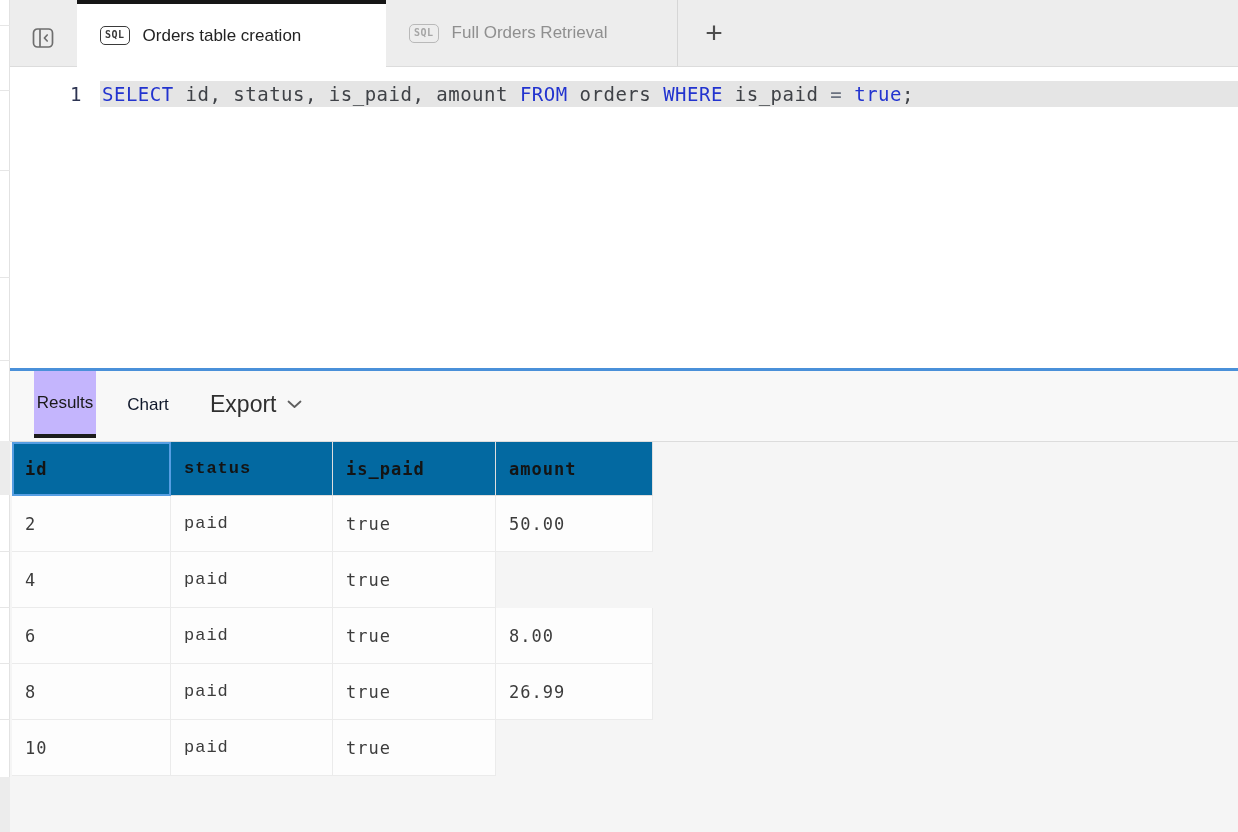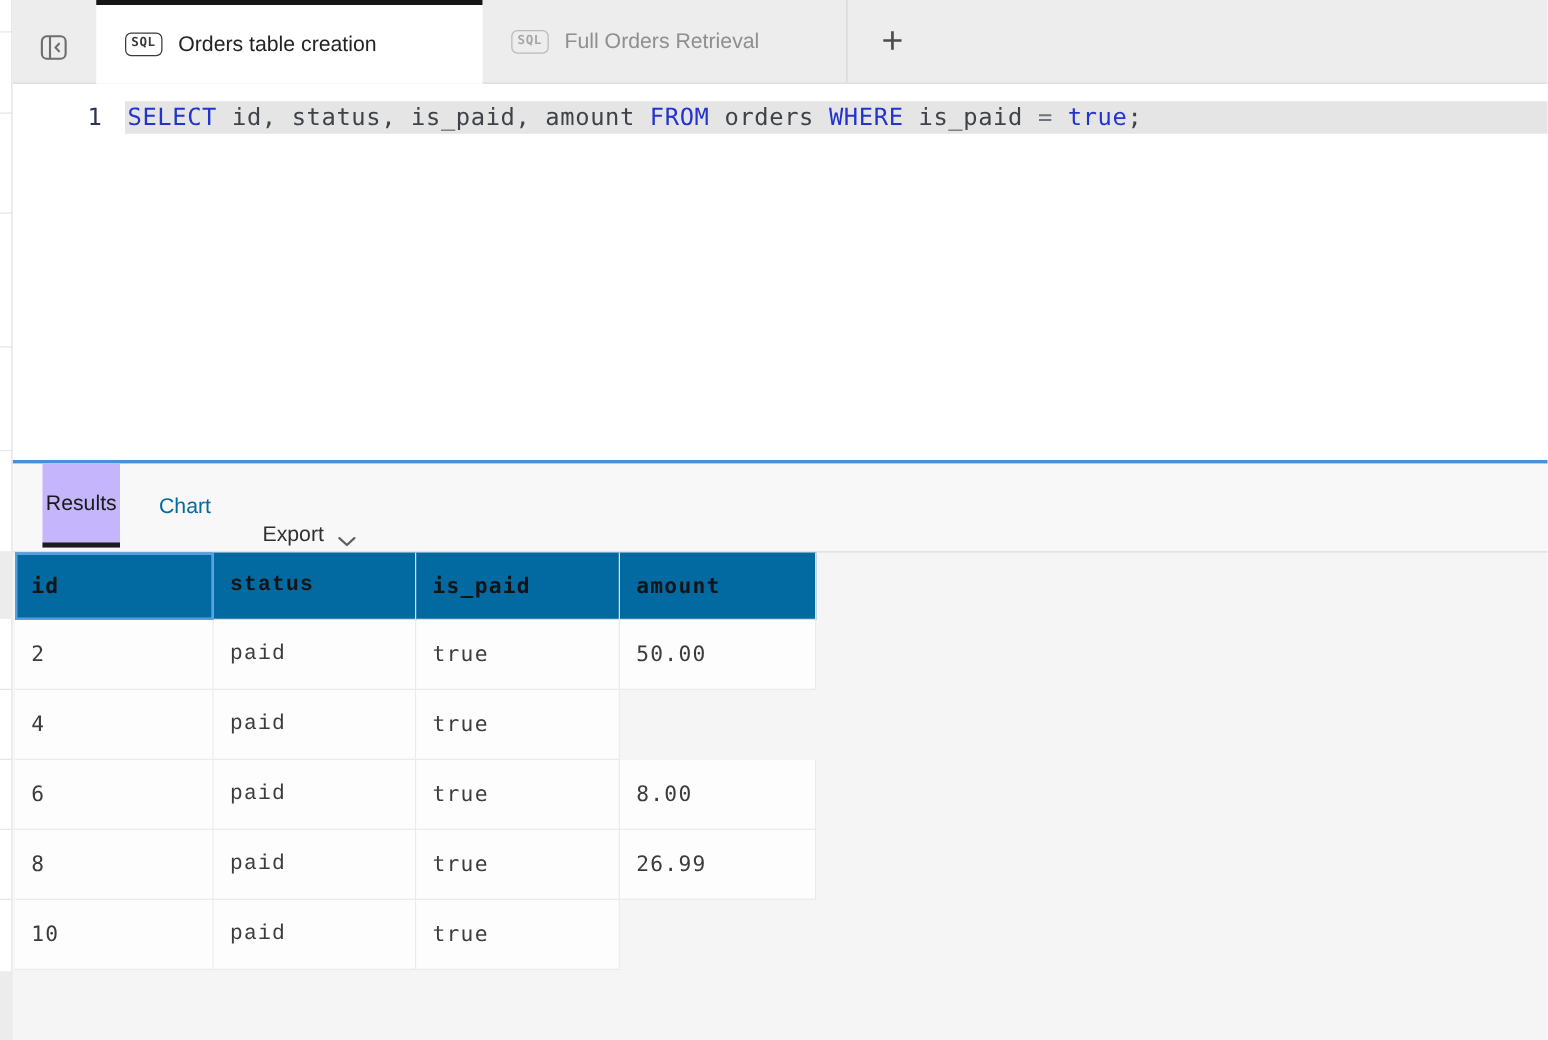--- a/index.html
+++ b/index.html
@@ -47,23 +47,23 @@
   
   #splitter { left:10px; top:368px; width:1228px; height:3px; background:#4a90d9; }
 
   
   #results { left:10px; top:371px; width:1228px; height:461px; background:#f8f8f8; }
   #results-bar { position:absolute; left:0; top:0; width:1228px; height:70px; background:#f8f8f8; }
   .rtab { position:absolute; top:0; height:67px; display:flex; align-items:center;
           justify-content:center; font-size:17px; cursor:pointer; }
   #rtab-results { left:24px; width:62px; background:#c4b5fd;
                   border-bottom:4px solid #1c1c1c; color:#1a1a1a; }
-  #rtab-chart { left:108px; width:60px; color:#0369a1; }
+  #rtab-chart { left:108px; width:60px; color:#0f172a; }
   #export-btn { position:absolute; left:200px; top:0; height:67px; display:flex;
-                align-items:flex-end; gap:11px; font-size:17px; color:#303030; cursor:pointer; }
+                align-items:center; gap:11px; font-size:23px; color:#303030; cursor:pointer; }
 
   #results-body { position:absolute; left:0; top:70px; width:1228px; height:391px;
                   background:#f5f5f5; border-top:1px solid #dcdcdc; }
 
   
   #table { position:absolute; left:2px; top:0; font-family:"DejaVu Sans Mono", monospace; }
   .thead { display:flex; }
   .hcell { height:54px; background:#0369a1; display:flex; align-items:center;
            padding-left:13px; font-size:17px; font-weight:bold; letter-spacing:1px;
            color:#141414; border-right:1px solid #dedede; border-bottom:1px solid #dedede; }

